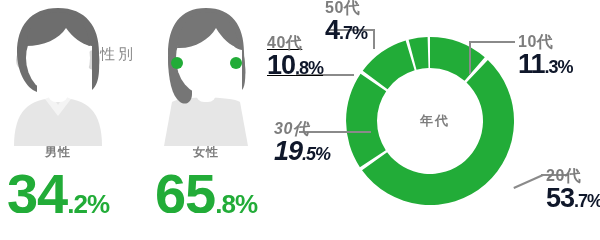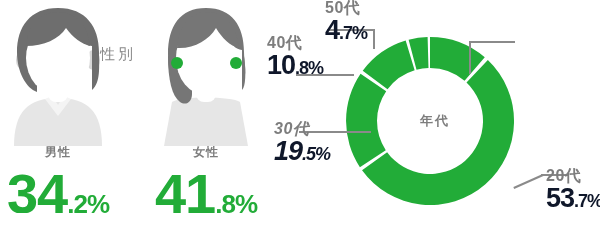--- a/index.html
+++ b/index.html
@@ -105,21 +105,21 @@
 
   <div id="gender-title">性別</div>
 
   <div class="gender-label" style="left:-2px;top:146px;">男性</div>
   <div class="gender-pct" style="left:-22px;top:166px;">
     <span class="pct-int">34</span><span class="pct-dec">.2%</span>
   </div>
 
   <div class="gender-label" style="left:146px;top:146px;font-family:Liberation Serif, serif;">女性</div>
   <div class="gender-pct" style="left:126px;top:166px;">
-    <span class="pct-int">41</span><span class="pct-dec">.8%</span>
+    <span class="pct-int">65</span><span class="pct-dec">.8%</span>
   </div>
 
   <div id="donut-wrap">
     <svg width="190" height="192" viewBox="0 0 190 192" aria-hidden="true">
       <g transform="translate(90,96)">
 
         <path d="M 0 -84 A 84 84 0 0 1 54.77 -63.69 L 34.56 -40.18 A 53 53 0 0 0 0 -53 Z" fill="#22ac38"></path>
 
         <path d="M 57.85 -60.90 A 84 84 0 1 1 -67.96 49.36 L -42.88 31.14 A 53 53 0 1 0 36.50 -38.43 Z" fill="#22ac38"></path>
 
@@ -144,29 +144,33 @@
   <div class="leader h" style="left:296px;top:74px;width:58px;"></div>
 
   <div class="leader h" style="left:327px;top:29px;width:48px;"></div>
   <div class="leader v" style="left:373px;top:29px;height:20px;"></div>
 
   <div class="callout left" style="left:325px;top:0px;">
     <span class="age">50代</span>
     <span class="val"><span class="v-int">4</span><span class="v-dec">.7%</span></span>
   </div>
 
-  <div class="callout left" style="left:267px;top:35px;">
+  <div class="callout left" style="left:267px;top:35px;text-decoration:underline;">
     <span class="age">40代</span>
     <span class="val"><span class="v-int">10</span><span class="v-dec">.8%</span></span>
   </div>
 
   <div class="callout left" style="left:274px;top:121px;font-style:italic;">
     <span class="age">30代</span>
     <span class="val"><span class="v-int">19</span><span class="v-dec">.5%</span></span>
   </div>
 
+  <div class="callout right" style="left:518px;top:34px;">
+    <span class="age">10代</span>
+    <span class="val"><span class="v-int">11</span><span class="v-dec">.3%</span></span>
+  </div>
 
   <div class="callout right" style="left:546px;top:168px;">
     <span class="age">20代</span>
     <span class="val"><span class="v-int">53</span><span class="v-dec">.7%</span></span>
   </div>
 
 </div>
 
 </body></html>

